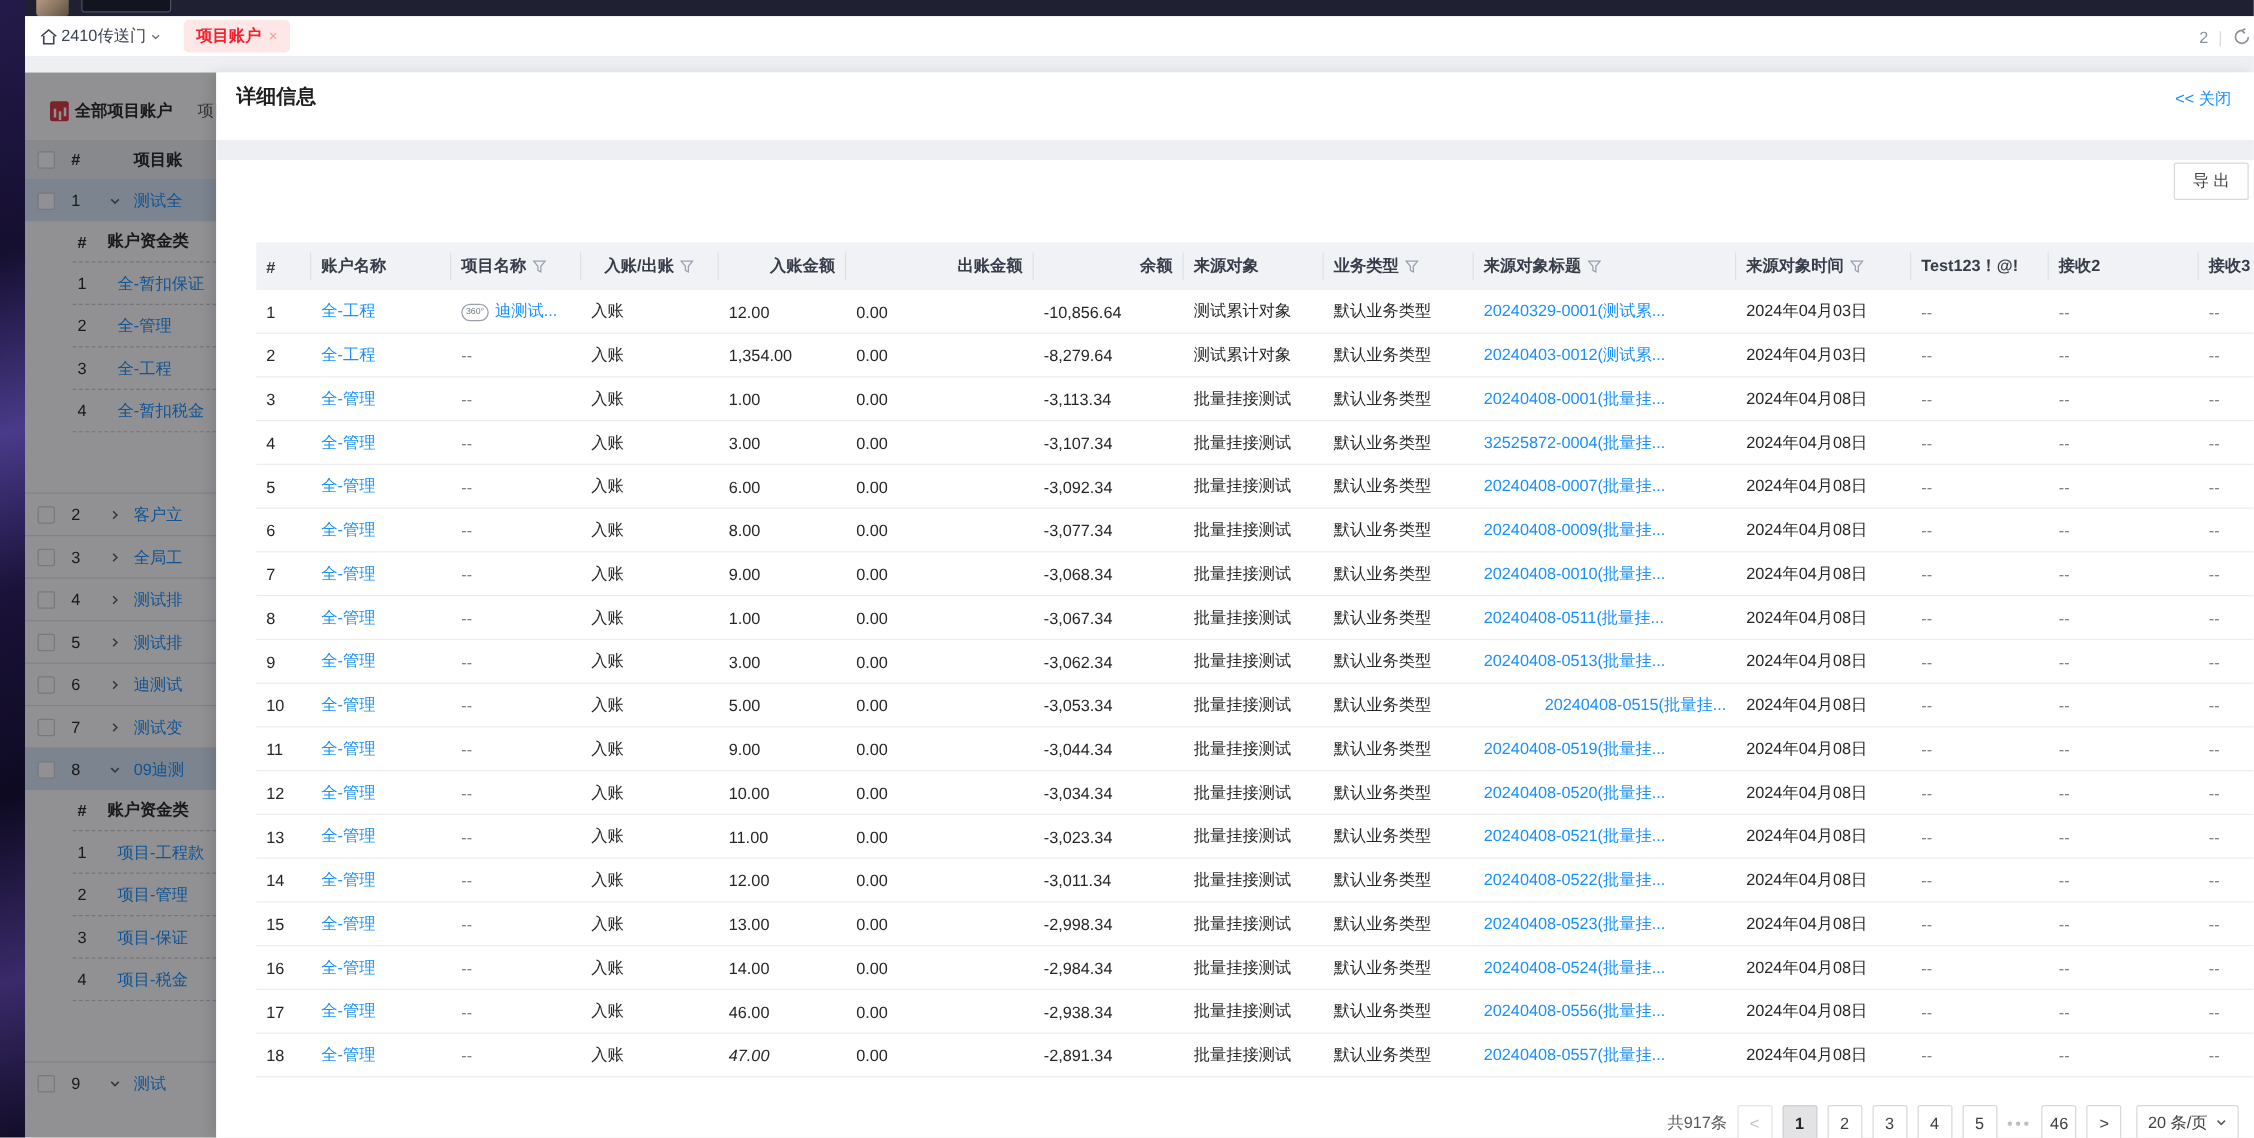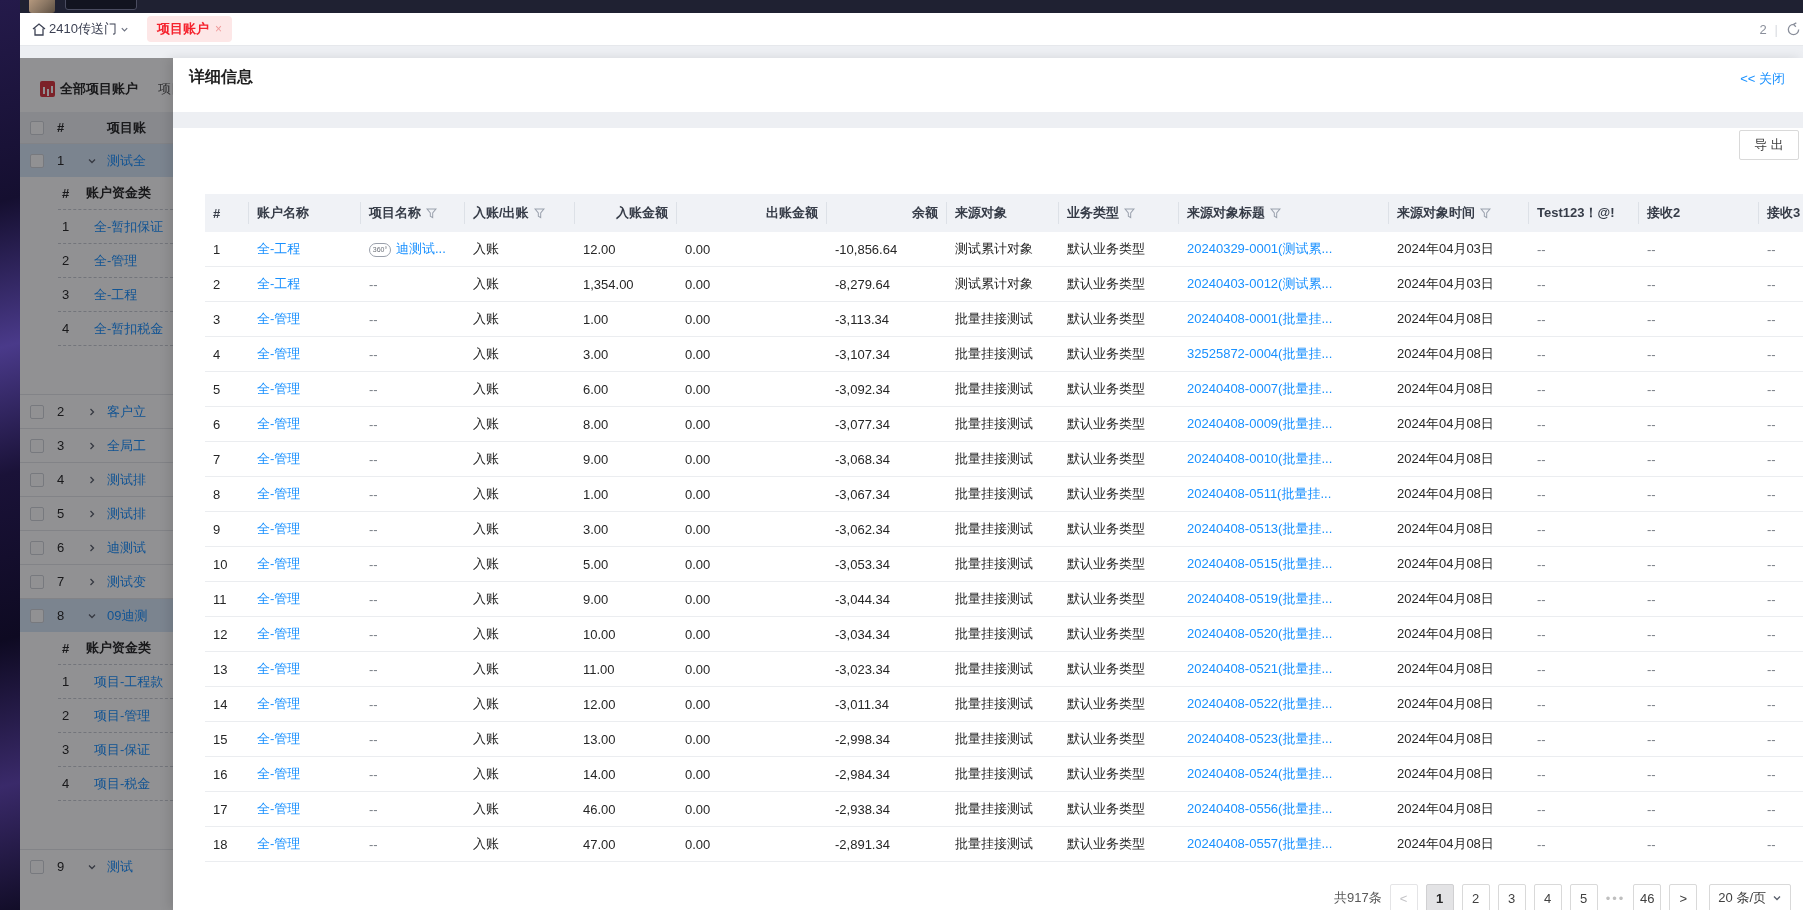--- a/index.html
+++ b/index.html
@@ -298,21 +298,21 @@
         </div>
         <div class="th" style="width: 112px;">
           <span>账户名称</span>
         </div>
         <div class="th" style="width: 104px;">
           <span>项目名称</span>
           <svg viewBox="0 0 12 12" class="funnel">
             <path d="M1 1 H11 L7.3 5.5 V10.5 L4.7 9 V5.5 Z" fill="none" stroke="#9aa1ad" stroke-width="1.1"></path>
           </svg>
         </div>
-        <div class="th" style="width: 110px;">
+        <div class="th" style="width: 110px; justify-content: center;">
           <span>入账/出账</span>
           <svg viewBox="0 0 12 12" class="funnel">
             <path d="M1 1 H11 L7.3 5.5 V10.5 L4.7 9 V5.5 Z" fill="none" stroke="#9aa1ad" stroke-width="1.1"></path>
           </svg>
         </div>
         <div class="th r" style="width: 102px;">
           <span>入账金额</span>
         </div>
         <div class="th r" style="width: 150px;">
           <span>出账金额</span>
@@ -499,21 +499,21 @@
         <div class="tr">
           <div class="td" style="width: 44px;">10</div>
           <div class="td" style="width: 112px;"><span class="link">全-管理</span></div>
           <div class="td dash" style="width: 104px;">--</div>
           <div class="td" style="width: 110px;">入账</div>
           <div class="td r" style="width: 102px;">5.00</div>
           <div class="td r" style="width: 150px;">0.00</div>
           <div class="td r" style="width: 120px;">-3,053.34</div>
           <div class="td" style="width: 112px;">批量挂接测试</div>
           <div class="td" style="width: 120px;">默认业务类型</div>
-          <div class="td" style="width: 210px;"><span class="link">20240408-0515(批量挂...</span></div>
+          <div class="td" style="width: 210px; text-align: right;"><span class="link">20240408-0515(批量挂...</span></div>
           <div class="td" style="width: 140px;">2024年04月08日</div>
           <div class="td dash" style="width: 110px;">--</div>
           <div class="td dash" style="width: 120px;">--</div>
           <div class="td dash" style="width: 110px;">--</div>
         </div>
         <div class="tr">
           <div class="td" style="width: 44px;">11</div>
           <div class="td" style="width: 112px;"><span class="link">全-管理</span></div>
           <div class="td dash" style="width: 104px;">--</div>
           <div class="td" style="width: 110px;">入账</div>
@@ -622,21 +622,21 @@
           <div class="td" style="width: 140px;">2024年04月08日</div>
           <div class="td dash" style="width: 110px;">--</div>
           <div class="td dash" style="width: 120px;">--</div>
           <div class="td dash" style="width: 110px;">--</div>
         </div>
         <div class="tr">
           <div class="td" style="width: 44px;">18</div>
           <div class="td" style="width: 112px;"><span class="link">全-管理</span></div>
           <div class="td dash" style="width: 104px;">--</div>
           <div class="td" style="width: 110px;">入账</div>
-          <div class="td r" style="width: 102px;">47.00</div>
+          <div class="td r" style="width: 102px; font-style: italic;">47.00</div>
           <div class="td r" style="width: 150px;">0.00</div>
           <div class="td r" style="width: 120px;">-2,891.34</div>
           <div class="td" style="width: 112px;">批量挂接测试</div>
           <div class="td" style="width: 120px;">默认业务类型</div>
           <div class="td" style="width: 210px;"><span class="link">20240408-0557(批量挂...</span></div>
           <div class="td" style="width: 140px;">2024年04月08日</div>
           <div class="td dash" style="width: 110px;">--</div>
           <div class="td dash" style="width: 120px;">--</div>
           <div class="td dash" style="width: 110px;">--</div>
         </div>

